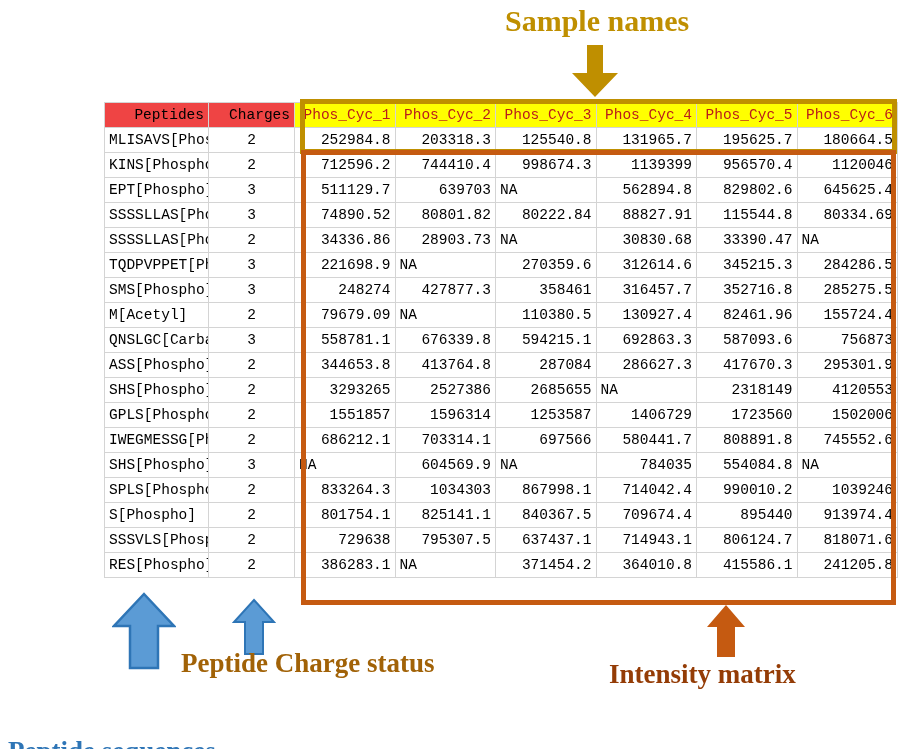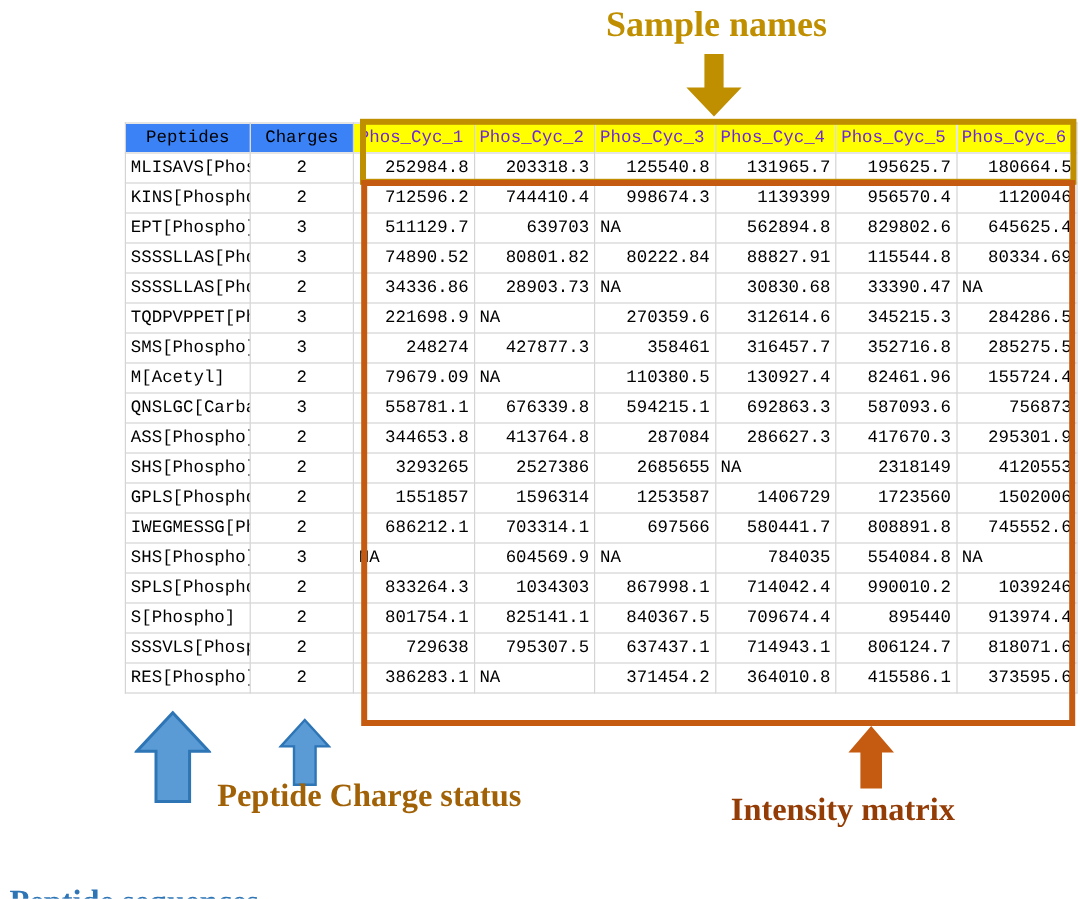--- a/index.html
+++ b/index.html
@@ -113,28 +113,28 @@
 
   
   thead th {
     vertical-align: middle;
     text-align: center;
     height: 52px;
     line-height: 18px;
     white-space: normal;
   }
   th.h-peptides, th.h-charges {
-    background: #3b82f6;
+    background: #ef4444;
     color: #000000;
-    text-align: center;
+    text-align: right;
   }
   th.h-sample {
     background: #ffff00;
-    color: #6d28d9;
-    text-align: left;
+    color: #b91c1c;
+    text-align: right;
     word-break: break-all;
   }
 
   
   td.v-peptide {
     text-align: left;
     background: #ffffff;
   }
   td.v-charge {
     text-align: center;
@@ -369,21 +369,21 @@
           <td class="v-num">818071.6</td>
         </tr>
         <tr>
           <td class="v-peptide">RES[Phospho]</td>
           <td class="v-charge">2</td>
           <td class="v-num">386283.1</td>
           <td class="v-num na">NA</td>
           <td class="v-num">371454.2</td>
           <td class="v-num">364010.8</td>
           <td class="v-num">415586.1</td>
-          <td class="v-num">373595.6</td>
+          <td class="v-num">241205.8</td>
         </tr>
       </tbody>
   </table>
 </div>
 
 <div class="hl-box" id="box-sample-names"></div>
 <div class="hl-box" id="box-intensity-matrix"></div>
 
 <svg class="arrow" id="arrow-sample-names" viewBox="0 0 50 53">
   <polygon points="17,0 33,0 33,28 48,28 25,52 2,28 17,28" fill="#bf8f00"></polygon>

